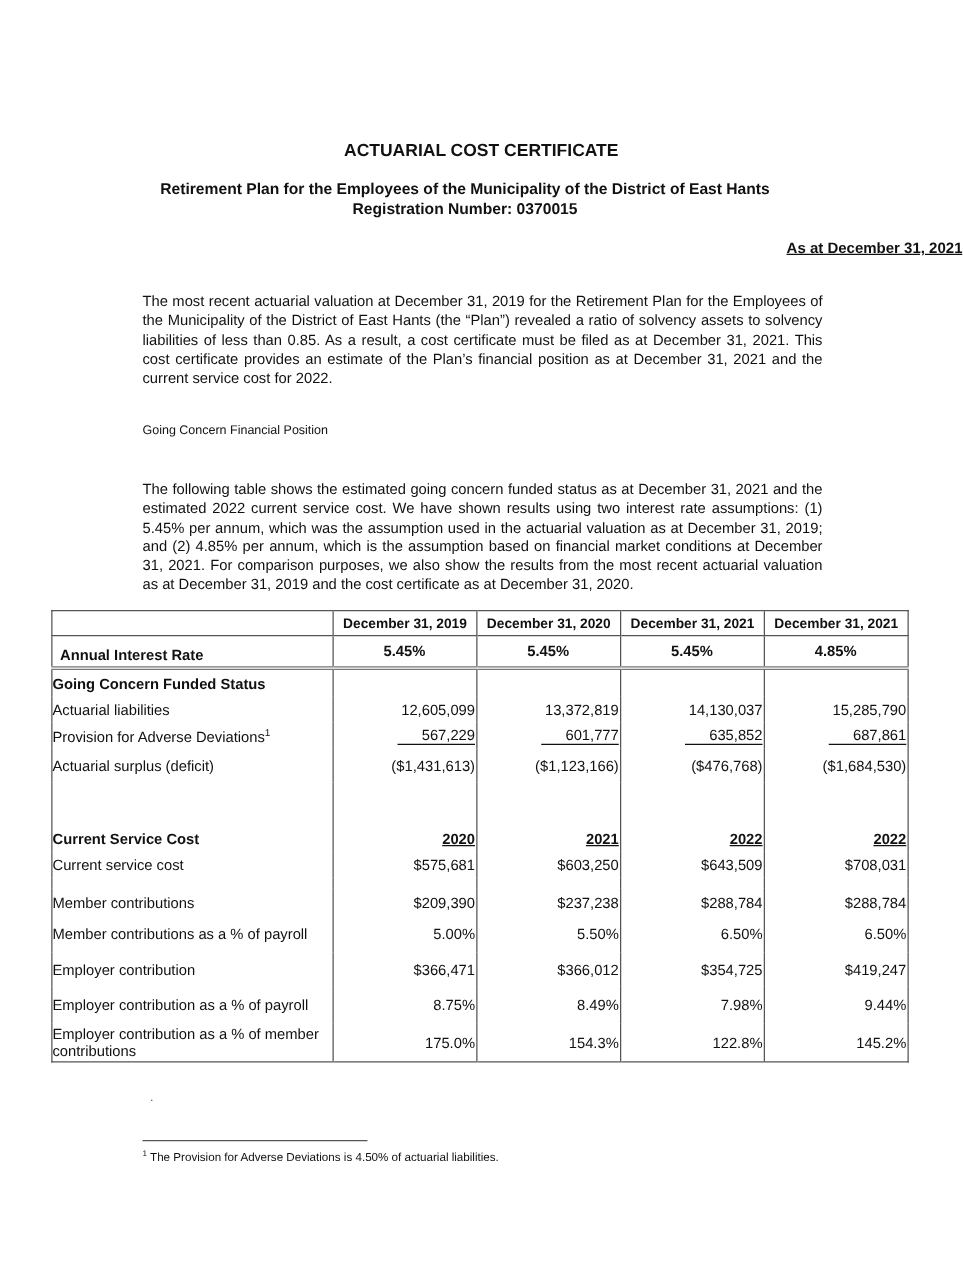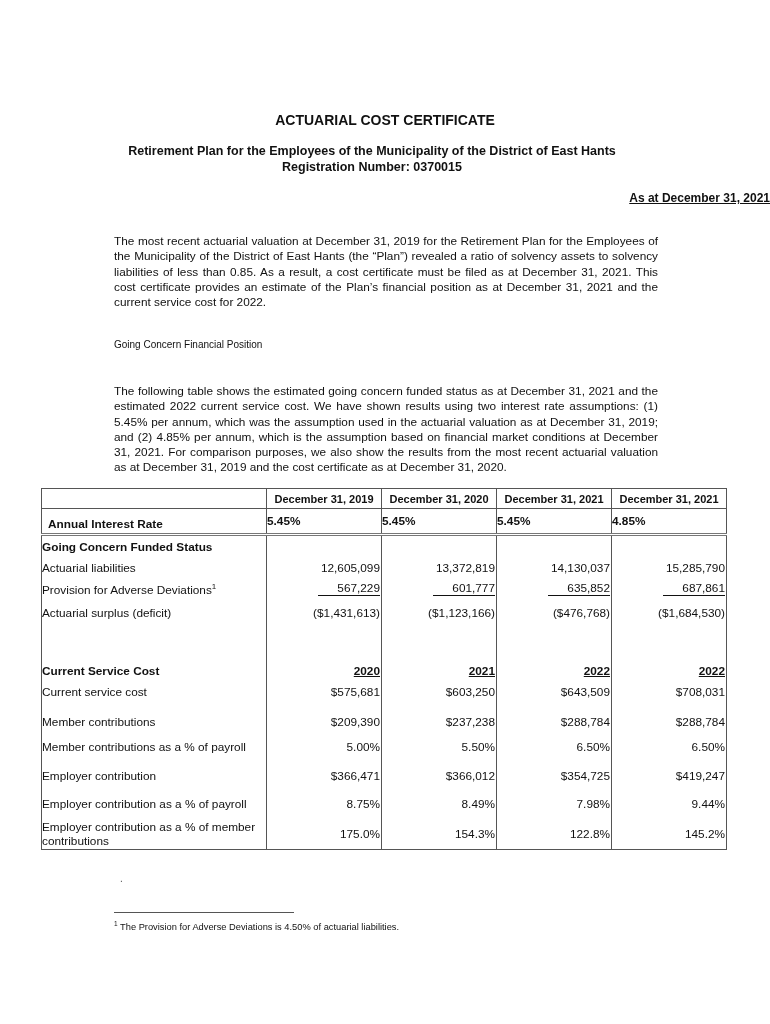--- a/index.html
+++ b/index.html
@@ -92,21 +92,21 @@
     .fin-table .hdr-row th:last-child { border-right: 1px solid #555; }
     .fin-table .hdr-row th.blank { border-left: 1px solid #555; }
     .fin-table .rate-row td {
       height: 22px;
       border-bottom: 3px double #777;
       border-left: 1px solid #555;
       font-weight: bold;
     }
     .fin-table .rate-row td:last-child { border-right: 1px solid #555; }
     .fin-table .rate-row td.label { padding-left: 6px; vertical-align: bottom; padding-bottom: 2px; }
-    .fin-table .rate-row td.val { text-align: left; }
+    .fin-table .rate-row td.val { text-align: center; }
     .fin-table tbody td {
       border-left: 1px solid #555;
     }
     .fin-table tbody td:last-child { border-right: 1px solid #555; }
     .fin-table tbody tr:last-child td { border-bottom: 1px solid #555; }
     .fin-table td.label { text-align: left; }
     .fin-table td.val { text-align: right; padding-right: 1px; }
     .sec-label {
       font-weight: bold;
       padding-left: 6px;

